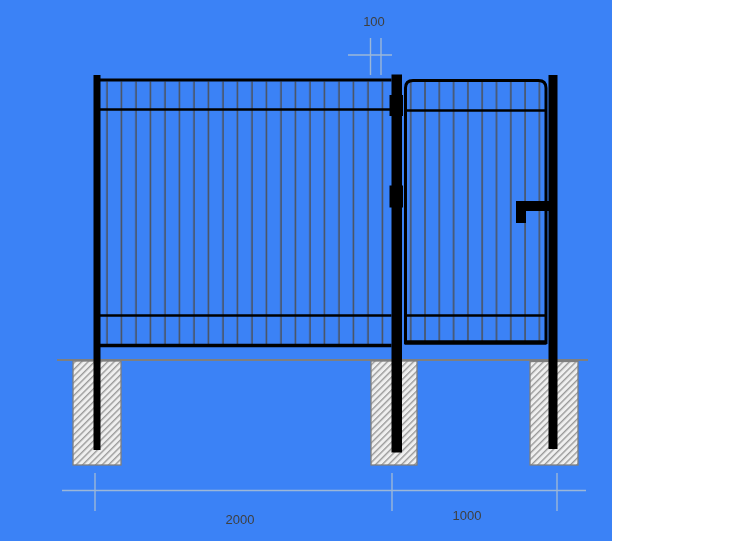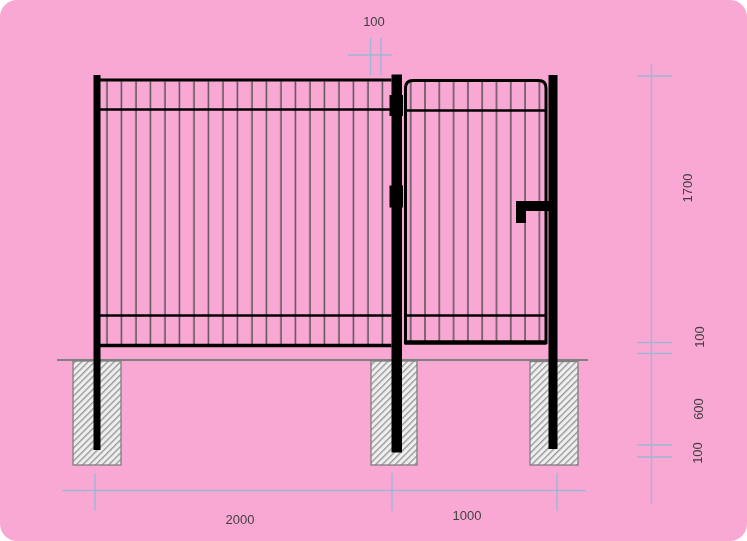--- a/index.html
+++ b/index.html
@@ -1,22 +1,21 @@
 <!DOCTYPE html>
 <html><head>
 <meta charset="utf-8">
 <style>
   html,body { margin:0; padding:0; background:#ffffff; }
   .canvas {
     position:relative;
-    width:747px; height:541px;
-    background:#f9a8d4;
+    width:612px; height:541px;
+    background:#3b82f6;
     font-family:"Liberation Sans", sans-serif;
     overflow:hidden;
-    border-radius:17px;
   }
   svg { display:block; }
   .dim-label {
     font-family:"Liberation Sans", sans-serif;
     font-size:13px;
     fill:#3f3f3f;
   }
   .dim-line { stroke:#9cb7d8; stroke-width:1.4; fill:none; }
   .steel    { stroke:#000000; fill:none; }
   .ground   { stroke:#7f7f7f; stroke-width:2; }

